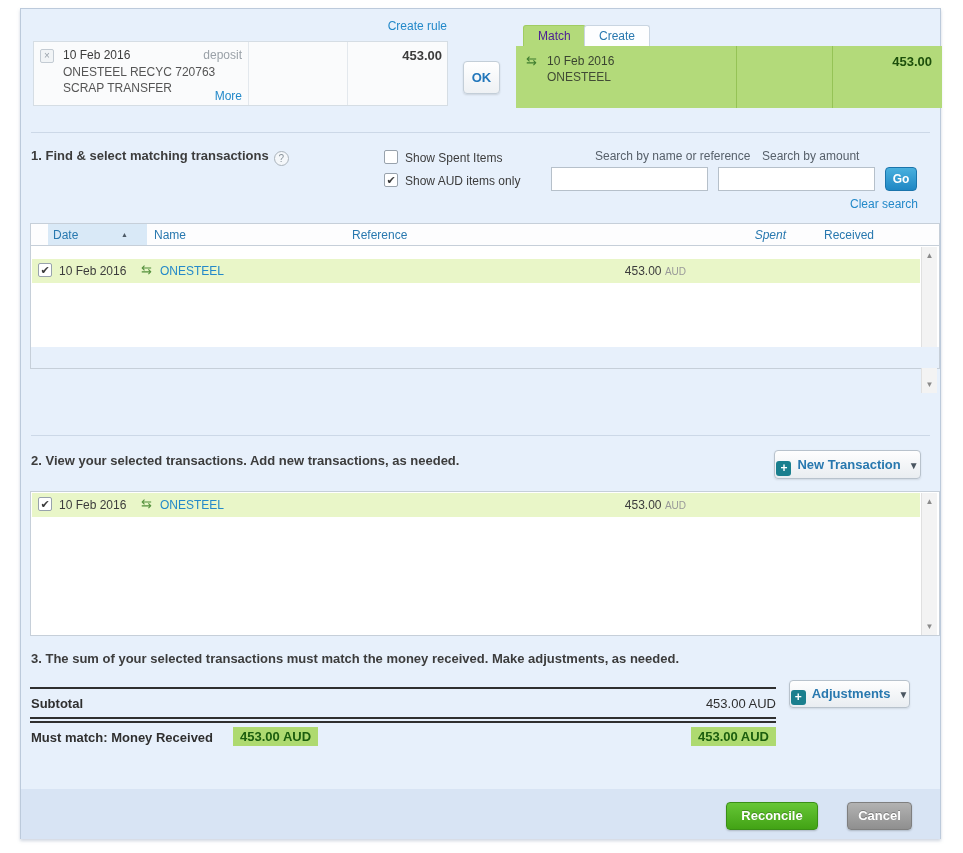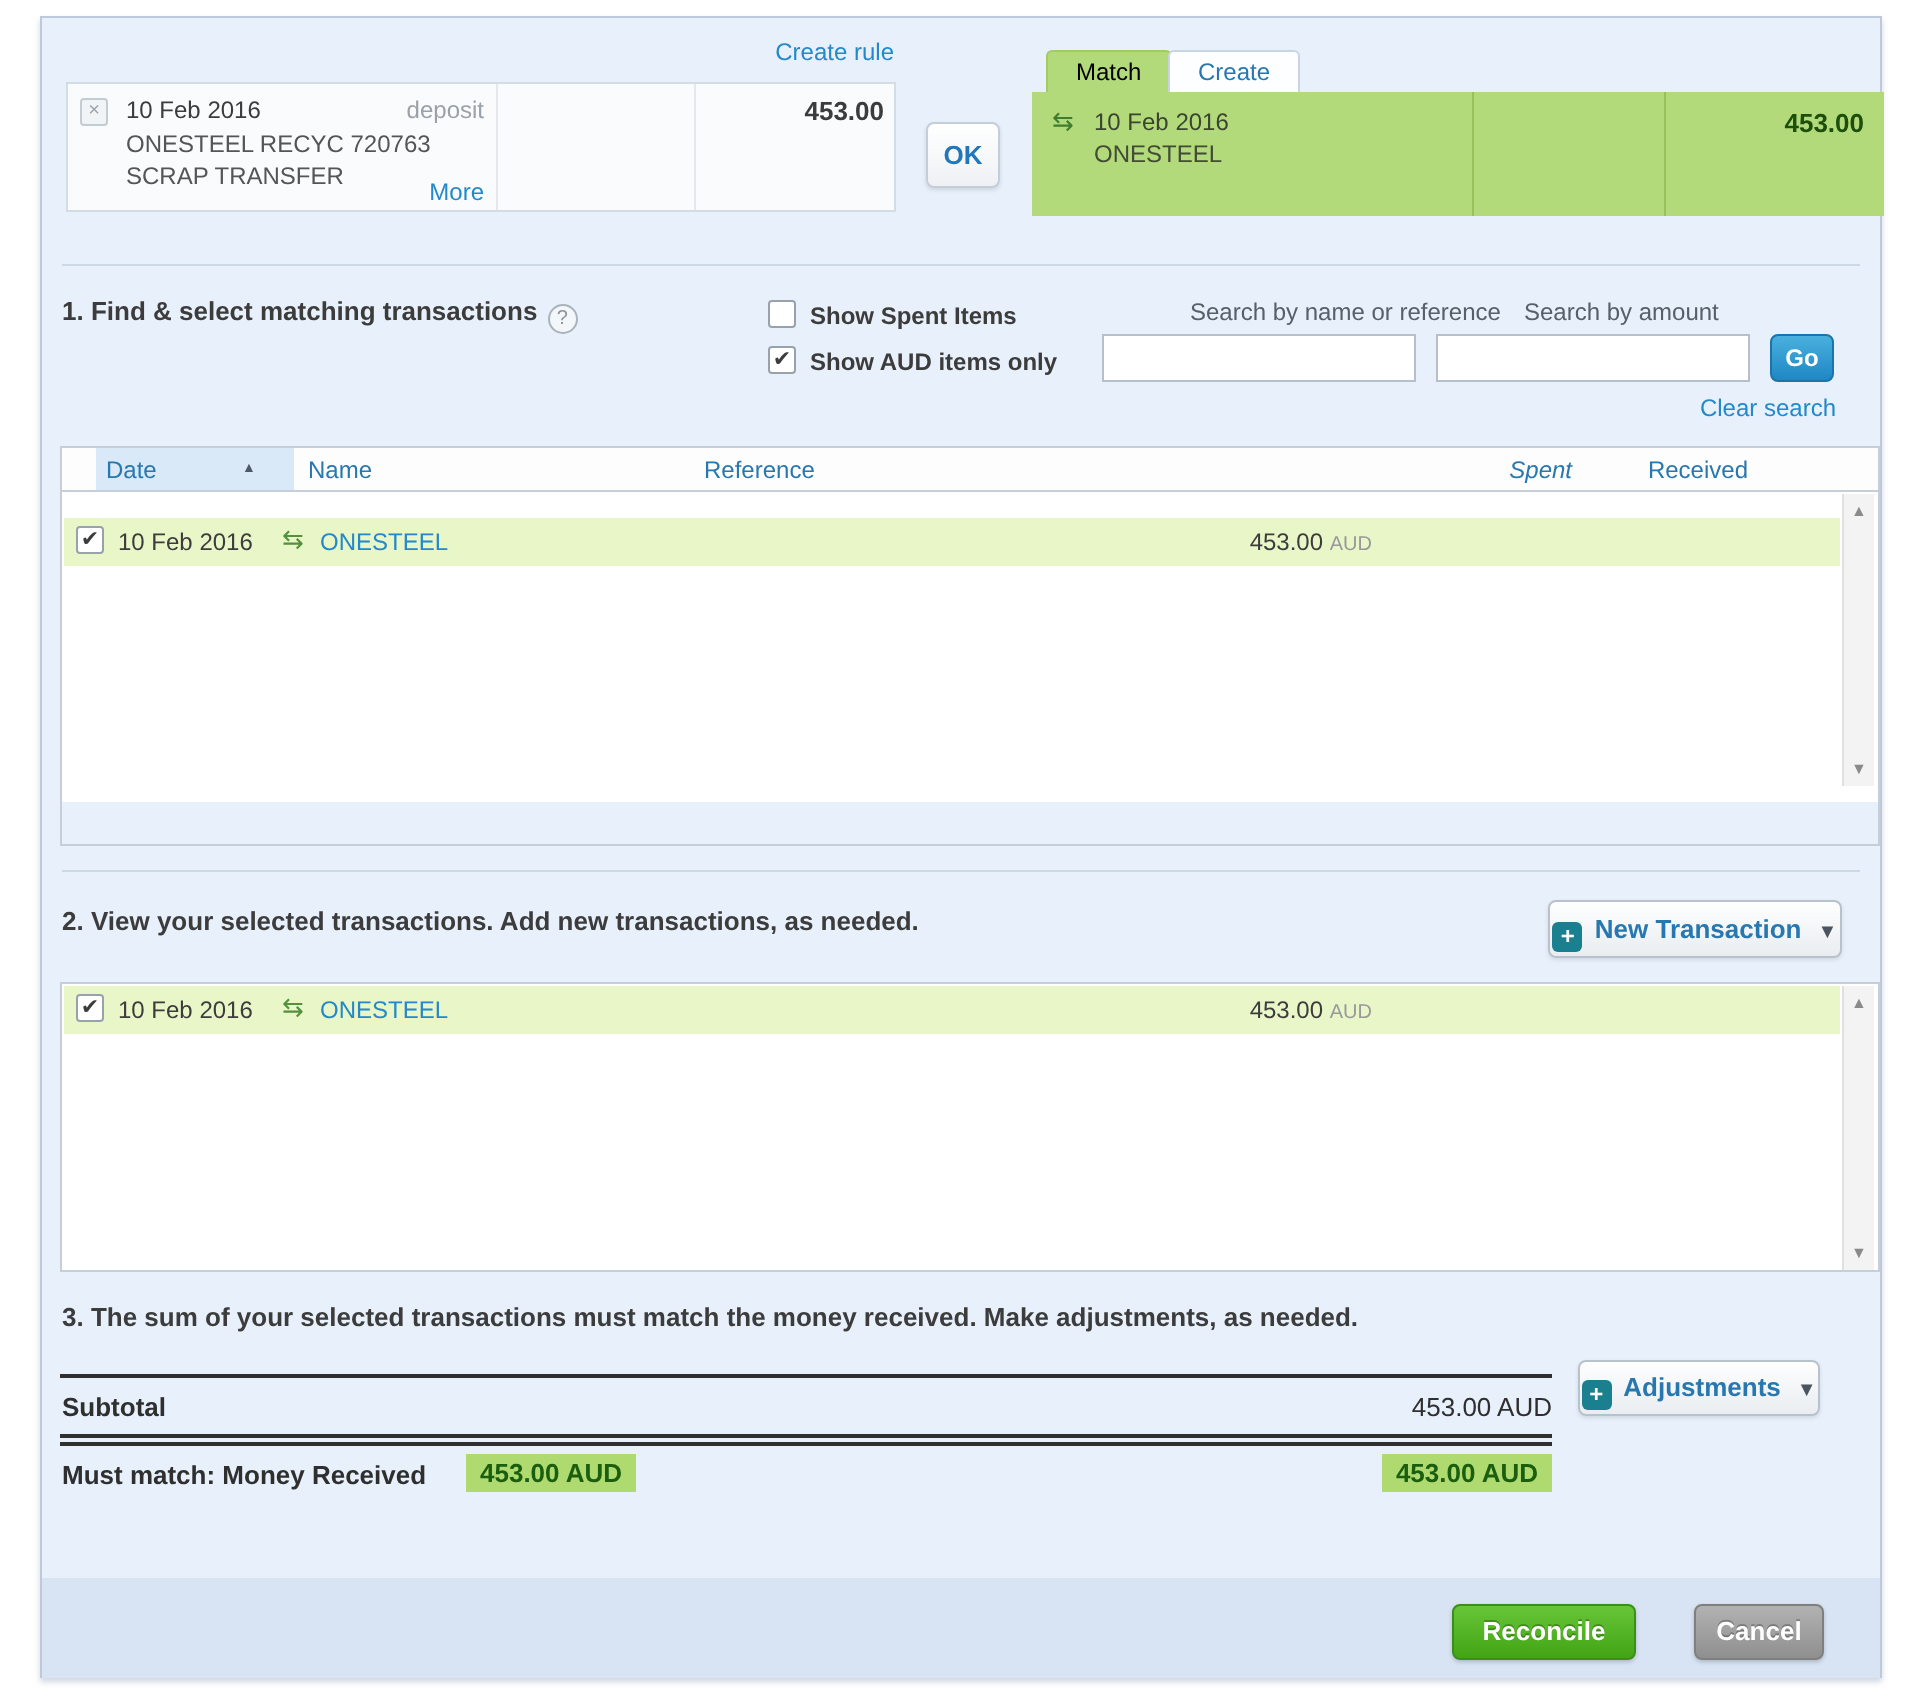--- a/index.html
+++ b/index.html
@@ -22,39 +22,39 @@
   .stmt-more { position:absolute; left:120px; top:47px; width:88px; text-align:right; }
   .stmt-amt  { position:absolute; left:318px; top:6px; width:90px; text-align:right; font-size:13px; font-weight:bold; color:#3c3c3c; }
 
   .ok-btn { left:442px; top:52px; width:37px; height:33px; background:linear-gradient(#ffffff,#eef1f4);
             border:1px solid #c3ced8; border-radius:4px; color:#2277bb; font-weight:bold; font-size:13px;
             text-align:center; line-height:31px; cursor:pointer; box-shadow:0 1px 2px rgba(0,0,0,.12); }
 
   
   .tab { position:absolute; top:16px; height:22px; padding:0 14px; font-size:12px; line-height:21px;
          border-radius:3px 3px 0 0; cursor:pointer; }
-  .tab-active { background:#b3da7a; border:1px solid #a0cc62; border-bottom:none; color:#000000; }
+  .tab-active { background:#b3da7a; border:1px solid #a0cc62; border-bottom:none; color:#4c1d95; }
   .tab-idle   { background:#fdfeff; border:1px solid #c9d5e1; border-bottom:none; color:#2878af; }
   .match-panel { left:495px; top:37px; width:426px; height:62px; background:#b3da7a; }
   .match-panel .vline { position:absolute; top:0; width:1px; height:100%; background:#95c356; }
   .mp-date { position:absolute; left:31px; top:8px; font-size:12px; color:#3a4430; }
   .mp-name { position:absolute; left:31px; top:24px; font-size:12px; color:#414b35; }
   .mp-amt  { position:absolute; right:10px; top:8px; font-size:13px; font-weight:bold; color:#1d4f0b; }
   .swap { font-size:13px; color:#55913d; line-height:12px; }
 
   .hline { position:absolute; height:1px; background:#ccd8e7; }
 
   .sec-title { position:absolute; font-size:13px; font-weight:bold; color:#3c3c3c; }
   .help { display:inline-block; width:15px; height:15px; border:1px solid #aab3bb; border-radius:50%;
           color:#8a949c; font-size:10px; font-weight:normal; text-align:center; line-height:14px;
           margin-left:5px; vertical-align:-2px; background:#f4f7fa; cursor:pointer; }
 
   .cb { position:absolute; width:14px; height:14px; border:1px solid #98a2ac; border-radius:2px;
         background:#fff; cursor:pointer; font-size:11px; line-height:13px; text-align:center; color:#3c3c3c; }
-  .cb-label { position:absolute; font-size:12px; color:#3c3c3c;font-weight:bold; }
+  .cb-label { position:absolute; font-size:12px; color:#3c3c3c; }
 
   .search-label { position:absolute; font-size:12px; color:#57606a;margin-left:44px; }
   .search-input { position:absolute; width:157px; height:24px; border:1px solid #b6c0ca; background:#fff;
                   font-size:12px; padding:0 5px; font-family:"Liberation Sans",sans-serif; }
   .go-btn { left:864px; top:158px; width:32px; height:24px; border:1px solid #1b74ab; border-radius:4px;
             background:linear-gradient(#49b0de,#1f87c4); color:#fff; font-weight:bold; font-size:12px;
             text-align:center; line-height:22px; cursor:pointer; }
 
   .tbl { position:absolute; background:#fff; border:1px solid #c6cfd9; }
   .tbl-head { position:absolute; left:0; top:0; right:0; height:22px; background:#fdfdfe; border-bottom:1px solid #c6cfd9; }
@@ -134,21 +134,21 @@
     <span class="cb" style="left:363px; top:164px;"><span>✔</span></span>
     <span class="cb-label" style="left:384px; top:165px;">Show AUD items only</span>
 
     <span class="search-label" style="left:530px; top:140px;">Search by name or reference</span>
     <input class="search-input" style="left: 530px; top: 158px;" value="">
     <span class="search-label" style="left:697px; top:140px;">Search by amount</span>
     <input class="search-input" style="left: 697px; top: 158px;" value="">
     <div class="abs go-btn">Go</div>
     <a class="link abs" style="left:780px; top:188px; width:117px; text-align:right; display:block;">Clear search</a>
 
-    <div class="tbl" style="left:9px; top:214px; width:910px; height:200px;">
+    <div class="tbl" style="left:9px; top:214px; width:910px; height:146px;">
       <div class="tbl-head">
         <span class="th-date-cell">
           <span class="th" style="left:5px;">Date</span>
           <span class="sort-arrow">▲</span>
         </span>
         <span class="th" style="left:123px;">Name</span>
         <span class="th" style="left:321px;">Reference</span>
         <span class="th" style="left:670px; width:85px; text-align:right;font-style:italic;">Spent</span>
         <span class="th" style="left:760px; width:83px; text-align:right;">Received</span>
       </div>

